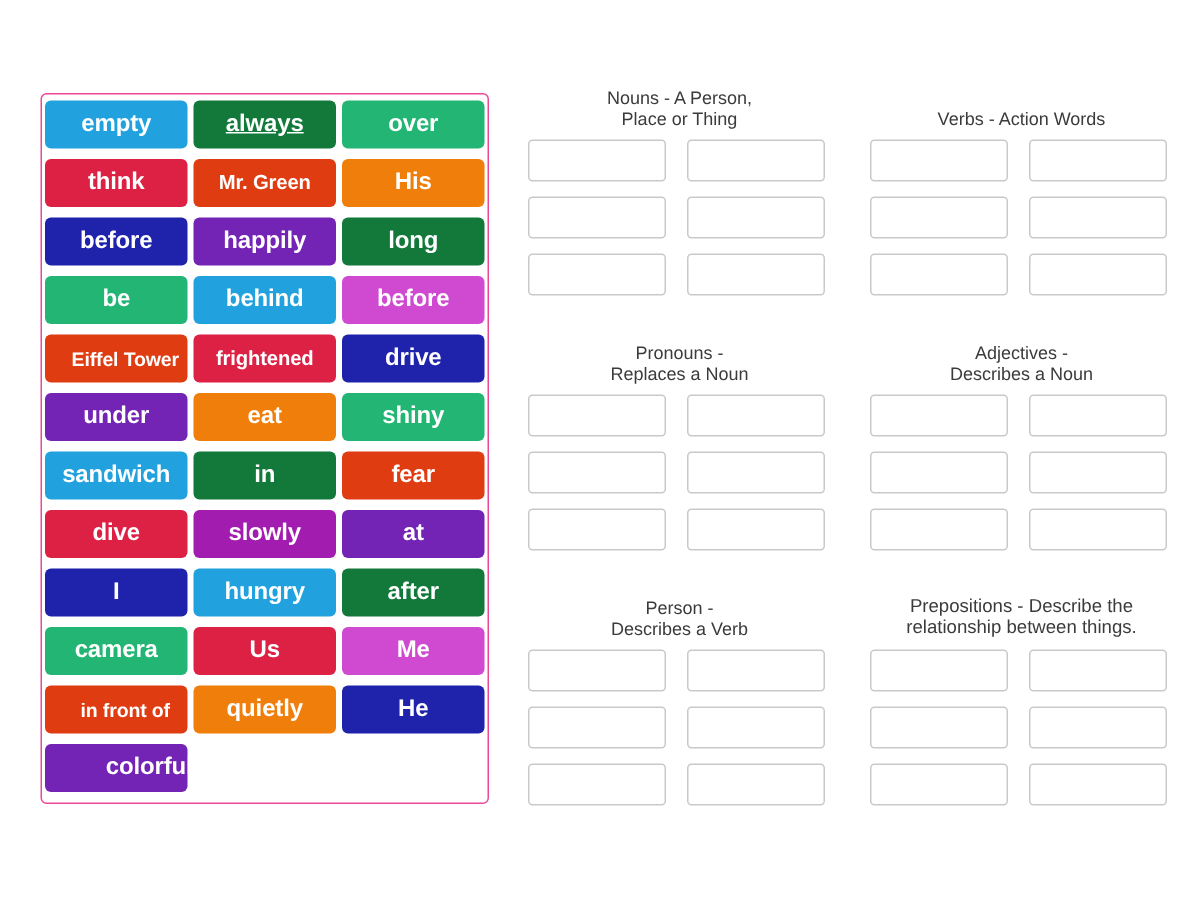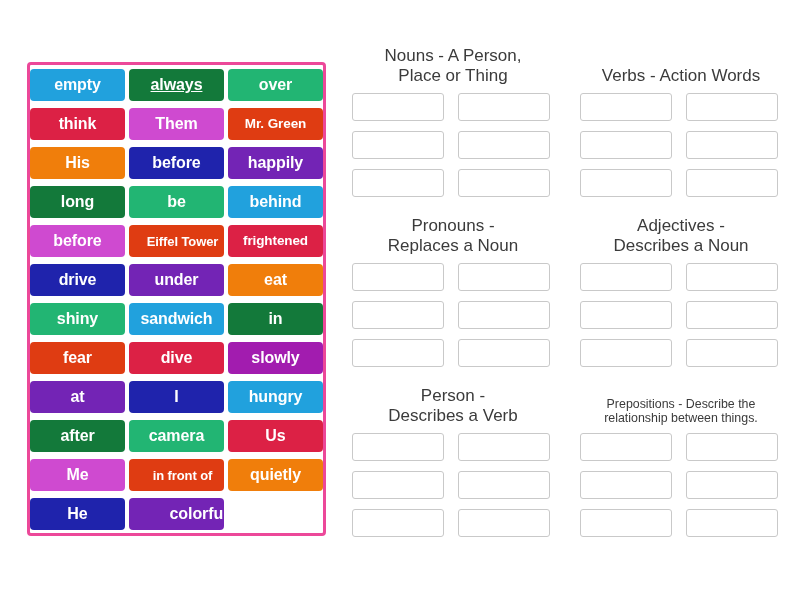--- a/index.html
+++ b/index.html
@@ -19,21 +19,21 @@
     height: 600px;
   }
 
   
   .word-bank {
     position: absolute;
     left: 27px;
     top: 62px;
     width: 299px;
     height: 474px;
-    border: 3px solid #ec4899;
+    border: 1px solid #ec4899;
     border-radius: 4px;
     background: #ffffff;
     padding: 4px 4px;
   }
 
   .word-grid {
     display: grid;
     grid-template-columns: 99px 99px 99px;
     grid-auto-rows: 32px;
     row-gap: 7px;
@@ -79,21 +79,21 @@
     grid-template-columns: 202px 202px;
     column-gap: 26px;
     row-gap: 19px;
   }
 
   .category { width: 202px; }
 
   .cat-title {
     text-align: center;
     color: #3b3b3b;
-    font-size: 17px;
+    font-size: 12px;
     font-weight: normal;
     line-height: 1.18;
     height: 40px;
     display: flex;
     align-items: flex-end;
     justify-content: center;
     margin-bottom: 7px;
     white-space: pre-line;
   }
   .cat-title.small { font-size: 12.4px; }
@@ -128,23 +128,20 @@
         <div class="tile-cell">
           <div class="tile" style="background: rgb(19, 121, 58); text-decoration: underline;">always</div>
         </div>
         <div class="tile-cell">
           <div class="tile" style="background: rgb(34, 181, 115);">over</div>
         </div>
         <div class="tile-cell">
           <div class="tile" style="background: rgb(220, 33, 69);">think</div>
         </div>
         <div class="tile-cell">
-          <div class="tile" style="background: rgb(207, 74, 208);">Them</div>
-        </div>
-        <div class="tile-cell">
           <div class="tile sm" style="background: rgb(223, 60, 18);">Mr. Green</div>
         </div>
         <div class="tile-cell">
           <div class="tile" style="background: rgb(240, 126, 11);">His</div>
         </div>
         <div class="tile-cell">
           <div class="tile" style="background: rgb(31, 35, 172);">before</div>
         </div>
         <div class="tile-cell">
           <div class="tile" style="background: rgb(115, 36, 181);">happily</div>

